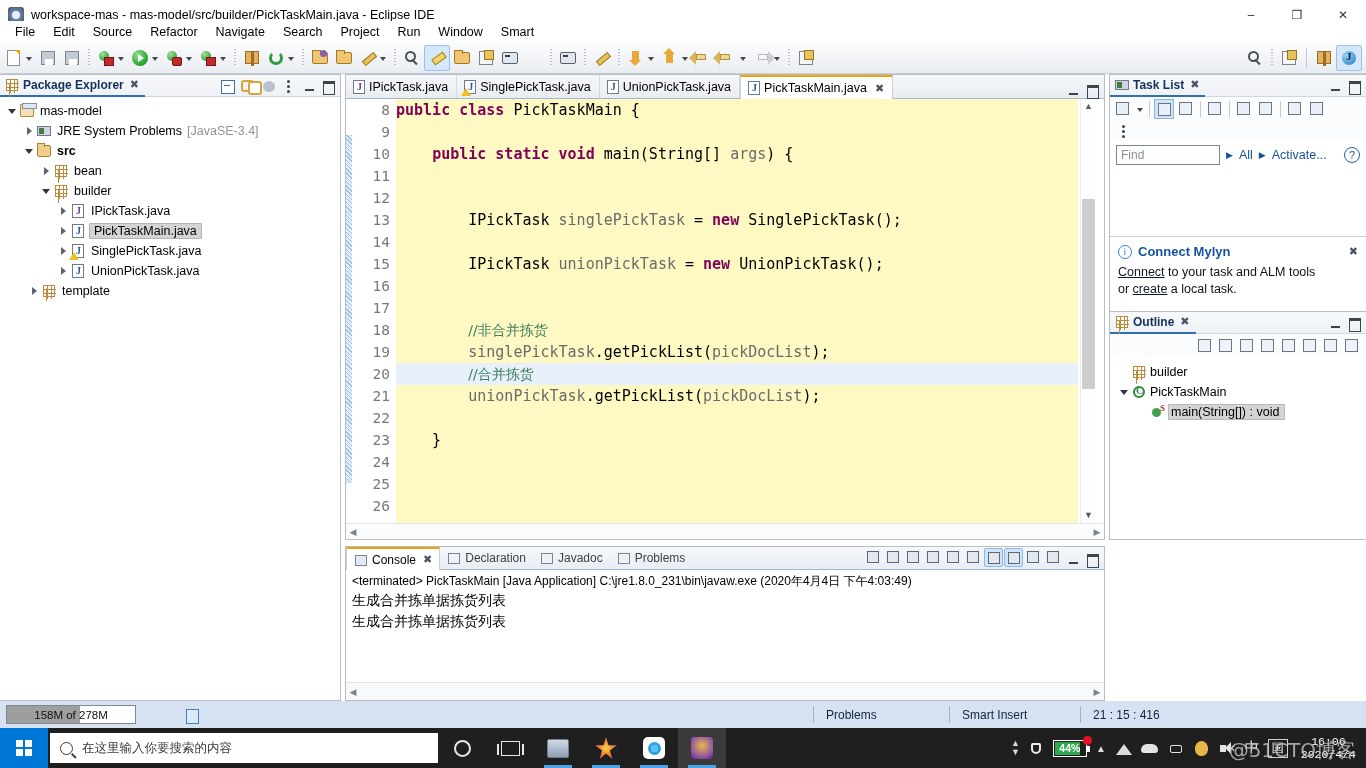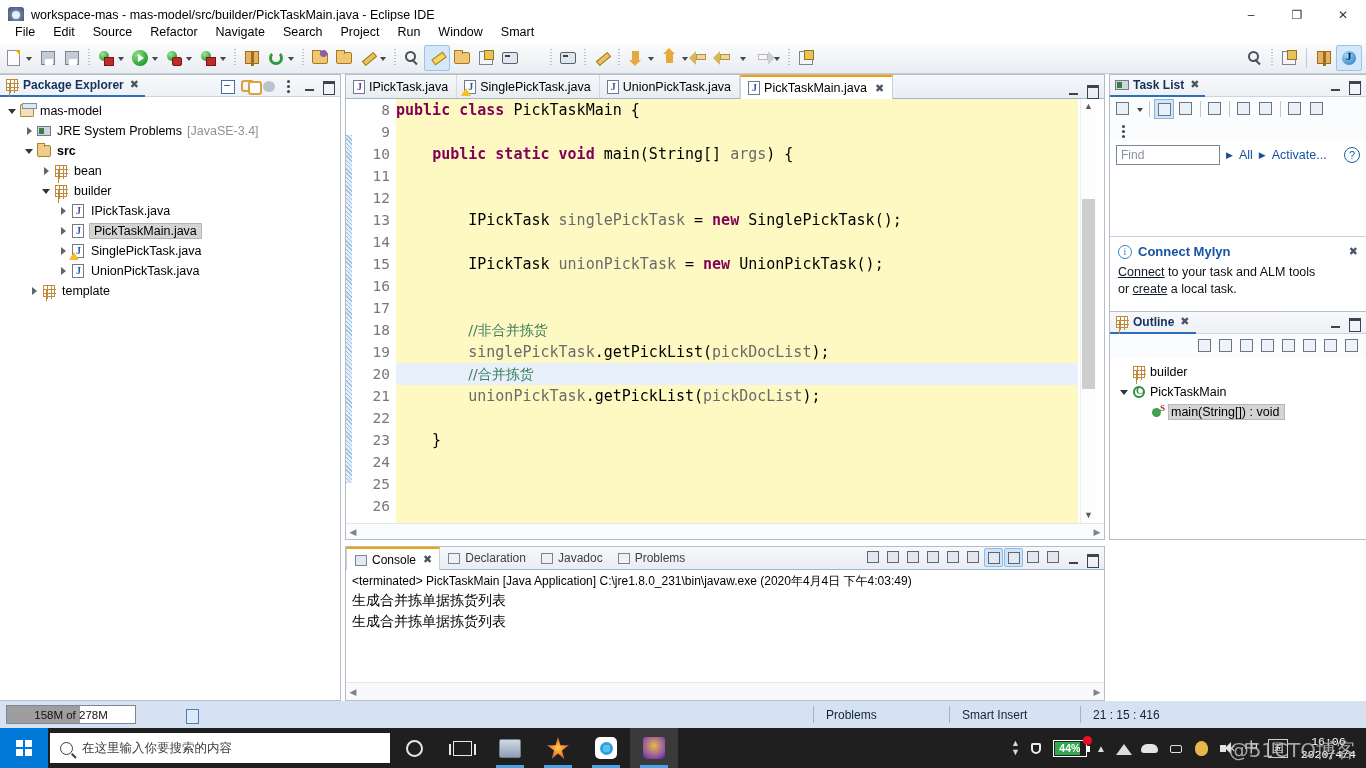--- a/index.html
+++ b/index.html
@@ -265,21 +265,21 @@
   .mem-trash{ width:17px; height:18px; margin-left:3px; position:relative;}
   .mem-trash::after{content:"";position:absolute;left:3px;top:3px;width:11px;height:13px;border:1px solid #4a7fb5;background:#dce9f7;}
   .sb-sep{ width:1px; height:17px; background:#9fb3cc; margin:0 0; }
   .sb-cell{ padding:0 12px; white-space:nowrap; }
 
   
   .taskbar{ position:absolute; left:0; top:728px; width:1366px; height:40px; background:#1f1f1f; display:flex; align-items:center;}
   .start{ width:48px; height:40px; display:flex; align-items:center; justify-content:center; background:#0078d7;}
   .start-sq{ width:7px; height:7px; background:#fff;}
   .start-grid{ display:grid; grid-template-columns:7px 7px; grid-template-rows:7px 7px; gap:2px;}
-  .tb-search{ width:340px; height:30px; margin-left:2px; background:#fff; display:flex; align-items:center;
+  .tb-search{ width:388px; height:30px; margin-left:2px; background:#fff; display:flex; align-items:center;
     padding-left:10px; gap:9px; color:#3c3c3c; font-size:12.5px;}
   .s-glass{ width:13px;height:13px;border:1.5px solid #3c3c3c;border-radius:50%; position:relative; flex:none;}
   .s-glass::after{content:"";position:absolute;right:-5px;bottom:-3px;width:6px;height:1.5px;background:#3c3c3c;transform:rotate(45deg);}
   .tb-app{ width:48px; height:40px; display:flex; align-items:center; justify-content:center; position:relative;}
   .tb-app.run::after{content:"";position:absolute;left:10px;bottom:0;width:28px;height:3px;background:#4aa3e8;}
   .tb-app.active{ background:#3a3a3a;}
   .cortana{ width:17px;height:17px;border:2px solid #e8e8e8;border-radius:50%;}
   .taskview{ width:19px;height:15px;border:1.5px solid #e8e8e8; position:relative;}
   .taskview::before{content:"";position:absolute;left:-5px;top:2px;width:2px;height:11px;background:#e8e8e8;}
   .taskview::after{content:"";position:absolute;right:-5px;top:2px;width:2px;height:11px;background:#e8e8e8;}

